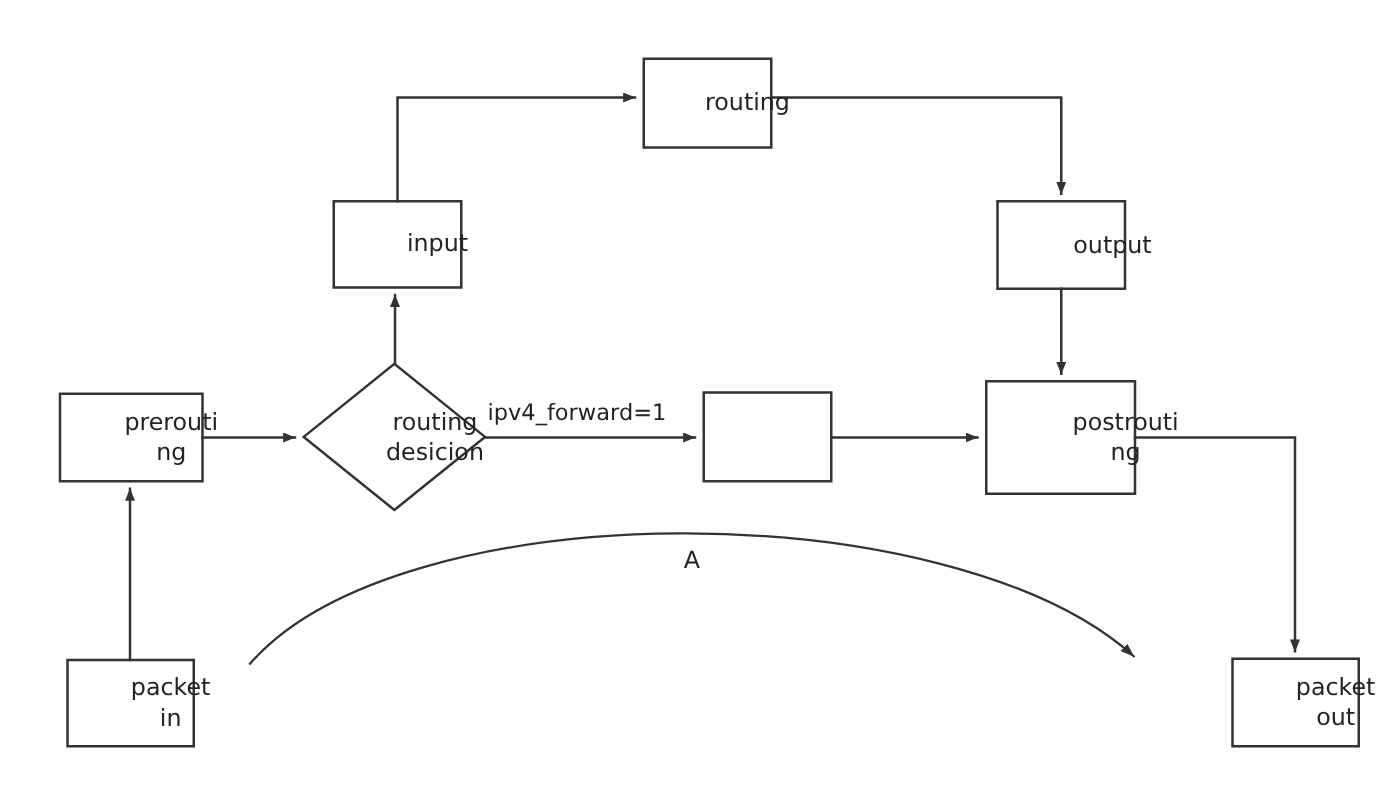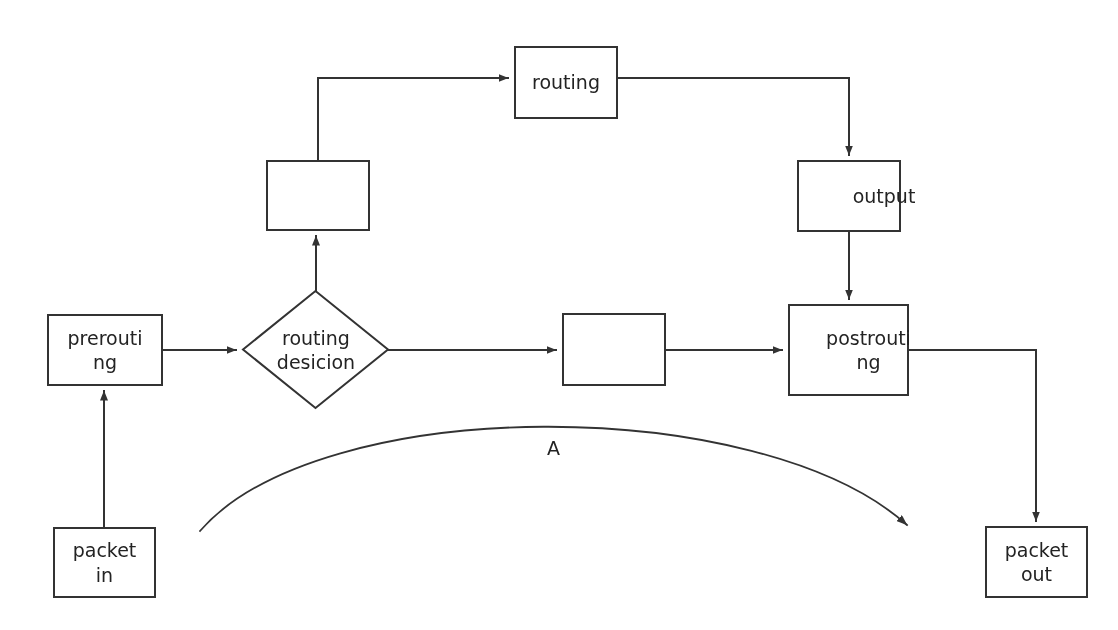--- a/index.html
+++ b/index.html
@@ -28,20 +28,21 @@
     position: absolute;
     display: flex;
     align-items: center;
     justify-content: center;
     text-align: center;
     font-size: 19px;
     color: #232323;
     line-height: 1.28;
     pointer-events: none;
     white-space: pre-line;
+    margin-left: 32px;
   }
   .edge-label {
     position: absolute;
     font-size: 18px;
     color: #232323;
     white-space: nowrap;
   }
   .curve-label {
     position: absolute;
     font-size: 19px;
@@ -100,27 +101,29 @@
   <div class="node-label" style="left:48px;  top:315px; width:114px; height:70px;">prerouti
 ng</div>
 
   <div class="node-label" style="left:252px; top:310px; width:128px; height:80px;">routing
 desicion</div>
 
 
   <div class="node-label" style="left:789px; top:305px; width:119px; height:90px;padding-left:20px;">postrouti
 ng</div>
 
+  <div class="node-label" style="left:267px; top:161px; width:102px; height:69px;">input</div>
 
   <div class="node-label" style="left:515px; top:47px;  width:102px; height:71px;">routing</div>
 
-  <div class="node-label" style="left:785px; top:161px; width:102px; height:70px;padding-left:48px;">output</div>
+  <div class="node-label" style="left:759px; top:161px; width:102px; height:70px;padding-left:48px;">output</div>
 
   <div class="node-label" style="left:54px;  top:528px; width:101px; height:69px;">packet
 in</div>
 
   <div class="node-label" style="left:986px; top:527px; width:101px; height:70px;">packet
 out</div>
 
+  <div class="edge-label" style="left:390px; top:320px;">ipv4_forward=1</div>
 
   <div class="curve-label" style="left:547px; top:437px;">A</div>
 
 </div>
 
 </body></html>

